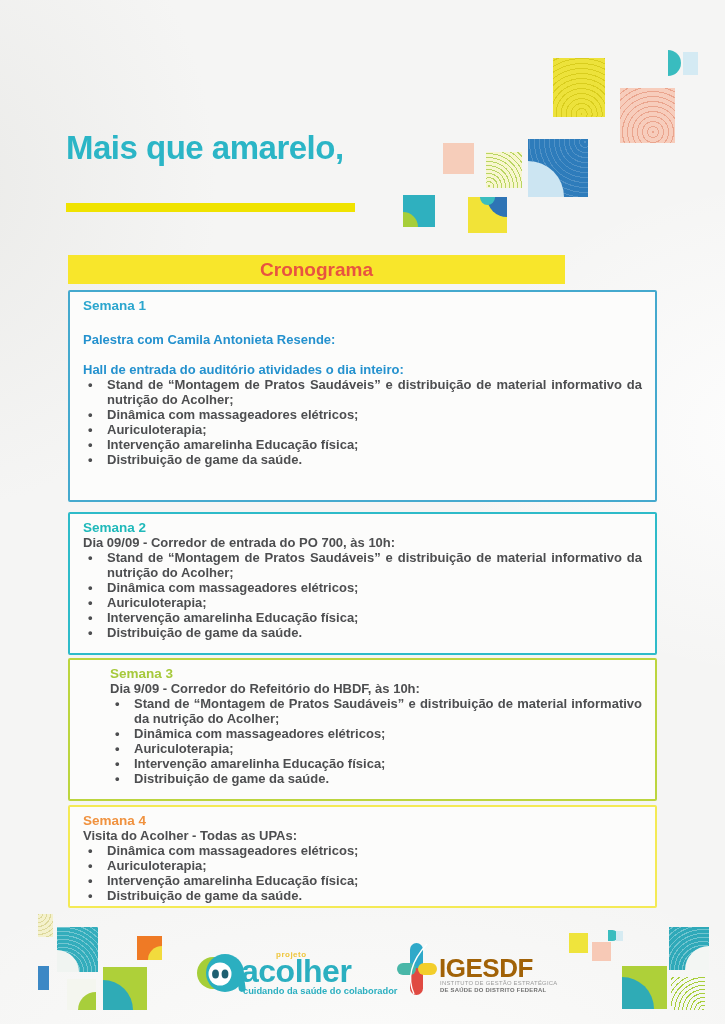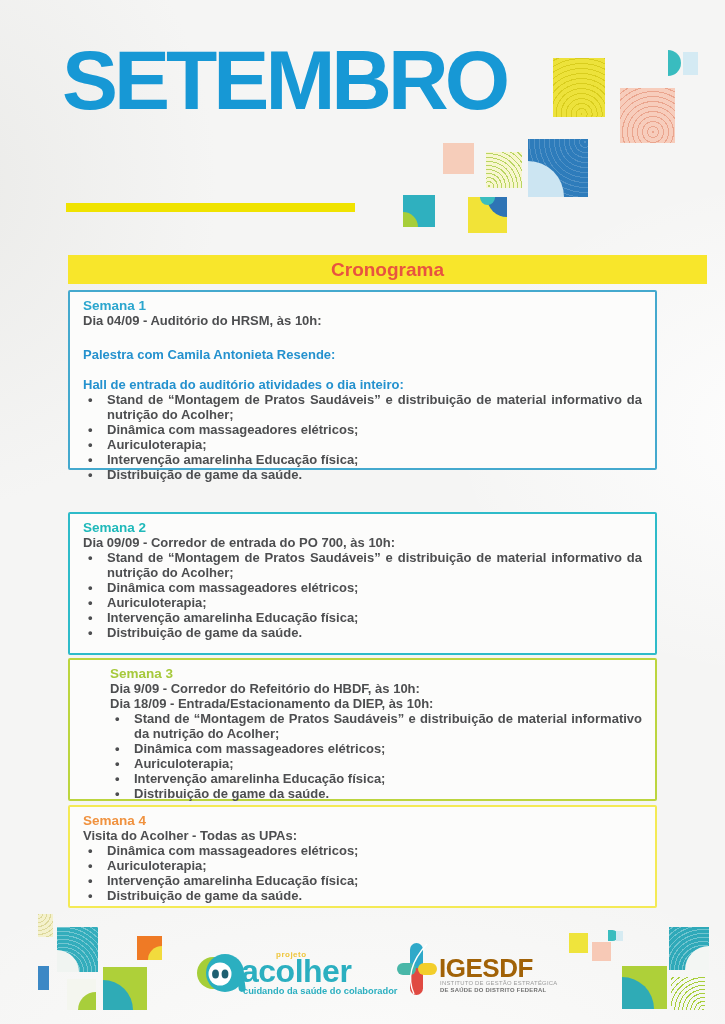--- a/index.html
+++ b/index.html
@@ -32,42 +32,42 @@
     font-size:33px; font-weight:800; letter-spacing:-0.5px; color:#a6ce39;
   }
   .underline { position:absolute; left:66px; top:203px; width:289px; height:9px; background:#f0e300; }
 
   
   .sq { position:absolute; }
   .sq .qd { position:absolute; }
 
   
   .crono-bar {
-    position:absolute; left:68px; top:255px; width:639px; height:29px;
+    position:absolute; left:68px; top:255px; width:497px; height:29px;
     background:#f8e62b; display:flex; align-items:center; justify-content:center;
     font-size:19px; font-weight:800; color:#e85340;
   }
   .section {
     position:absolute; left:68px; width:589px;
     background:#fcfcfb; border:2px solid #ccc; border-radius:2px;
     padding:6px 13px 4px 13px;
     font-size:13px; line-height:15px; font-weight:600;
   }
   .sec-title { font-weight:800; font-size:13.5px; }
   .line { }
   .gap19 { margin-top:19px; }
   .gap15 { margin-top:15px; }
   .blue-bold { color:#2491ce; font-weight:800; }
   .cyan-bold { color:#49afd9; font-weight:800; }
   ul.blist { list-style:none; }
   ul.blist li { display:flex; }
   ul.blist li::before { content:"•"; flex:none; width:9px; margin-left:5px; margin-right:10px; }
   ul.blist li span { flex:1; text-align:justify; }
 
-  #sec-0 { top:290px; height:180px; }
+  #sec-0 { top:290px; height:212px; }
   #sec-1 { top:512px; height:143px; }
   #sec-2 { top:658px; height:143px; }
   #sec-3 { top:805px; height:103px; }
 
   
   .acolher-logo { position:absolute; left:196px; top:946px; }
   .acolher-icon { position:absolute; left:0; top:2px; }
   .acolher-projeto { position:absolute; left:48px; top:4px; font-size:8px; font-weight:700; color:#efc63c; letter-spacing:0.5px;padding-left:32px; }
   .acolher-name { position:absolute; left:45px; top:7px; font-size:32px; font-weight:800; letter-spacing:-0.5px; color:#2bafc0; }
   .acolher-tagline { position:absolute; left:47px; top:40px; font-size:9.3px; font-weight:700; color:#2bafc0; white-space:nowrap; }
@@ -76,21 +76,21 @@
   .igesdf-icon { position:absolute; left:0; top:2px; }
   .igesdf-name { position:absolute; left:42px; top:13px; font-size:26px; font-weight:800; letter-spacing:-0.5px; color:#a16207; }
   .igesdf-sub1 { position:absolute; left:43px; top:40px; font-size:5.9px; font-weight:400; color:#9b9b9b; letter-spacing:0.25px; white-space:nowrap; }
   .igesdf-sub2 { position:absolute; left:43px; top:47px; font-size:5.9px; font-weight:800; color:#6f6f6f; letter-spacing:0.25px; white-space:nowrap; }
 </style>
 </head>
 <body>
 
 <div id="page">
 
-  <div class="title" style="color: rgb(23, 152, 213);">SETEMBRO</div>
+  <div class="subtitle1" style="color: rgb(43, 181, 198);">Mais que amarelo,</div>
   <div class="underline" style="background: rgb(240, 227, 0);"></div>
 
   <div class="sq" style="left:553px;top:58px;width:52px;height:59px;background:repeating-radial-gradient(circle at 55% 95%, #d9cd1e 0 1px, rgba(0,0,0,0) 1px 5px),#ede23b;"></div>
   <div class="sq" style="left:620px;top:88px;width:55px;height:55px;background:repeating-radial-gradient(circle at 60% 80%, #eaa58e 0 1px, rgba(0,0,0,0) 1px 5px),#f7cdbc;"></div>
   <div class="sq" style="left:668px;top:50px;width:13px;height:26px;background:#39bcbf;border-radius:0 26px 26px 0;"></div>
   <div class="sq" style="left:683px;top:52px;width:15px;height:23px;background:#d4eaf3;"></div>
   <div class="sq" style="left:443px;top:143px;width:31px;height:31px;background:#f6cdba;"></div>
   <div class="sq" style="left:486px;top:152px;width:36px;height:36px;background:repeating-radial-gradient(circle at 8% 95%, #b9d561 0 1px, rgba(0,0,0,0) 1px 4px),#f8f6cf;"></div>
   <div class="sq" style="left:528px;top:139px;width:60px;height:58px;background:repeating-radial-gradient(circle at 95% 5%, rgba(255,255,255,0.16) 0 1px, rgba(0,0,0,0) 1px 5px),#2e7cbb;">
     <div class="qd" style="left:0;bottom:0;width:36px;height:36px;background:#cce5f2;border-radius:0 100% 0 0;"></div>
@@ -102,21 +102,20 @@
     <div class="qd" style="right:0;top:0;width:20px;height:20px;background:#2e74b5;border-radius:0 0 0 100%;"></div>
     <div class="qd" style="left:12px;top:0;width:15px;height:8px;background:#3abdbf;border-radius:0 0 15px 15px;"></div>
   </div>
 
   <div class="crono-bar" style="background: rgb(248, 230, 43); color: rgb(232, 83, 64);">
     <span>Cronograma</span>
   </div>
 
   <div class="section" id="sec-0" style="border-color: rgb(68, 169, 206);">
     <div class="sec-title" style="color: rgb(43, 166, 206);">Semana 1</div>
-    <div class="line">Dia 04/09 - Auditório do HRSM, às 10h:</div>
     <div class="gap19 blue-bold">Palestra com Camila Antonieta Resende:</div>
     <div class="gap15 blue-bold">Hall de entrada do auditório atividades o dia inteiro:</div>
     <ul class="blist">
       <li>
           <span>Stand de “Montagem de Pratos Saudáveis” e distribuição de material informativo da nutrição do Acolher;</span>
         </li>
       <li>
           <span>Dinâmica com massageadores elétricos;</span>
         </li>
       <li>
@@ -149,21 +148,20 @@
         </li>
       <li>
           <span>Distribuição de game da saúde.</span>
         </li>
     </ul>
   </div>
 
   <div class="section" id="sec-2" style="border-color: rgb(188, 213, 62); padding-left: 40px;">
     <div class="sec-title" style="color: rgb(166, 201, 59);">Semana 3</div>
     <div class="line">Dia 9/09 - Corredor do Refeitório do HBDF, às 10h:</div>
-    <div class="line">Dia 18/09 - Entrada/Estacionamento da DIEP, às 10h:</div>
     <ul class="blist">
       <li>
           <span>Stand de “Montagem de Pratos Saudáveis” e distribuição de material informativo da nutrição do Acolher;</span>
         </li>
       <li>
           <span>Dinâmica com massageadores elétricos;</span>
         </li>
       <li>
           <span>Auriculoterapia;</span>
         </li>

